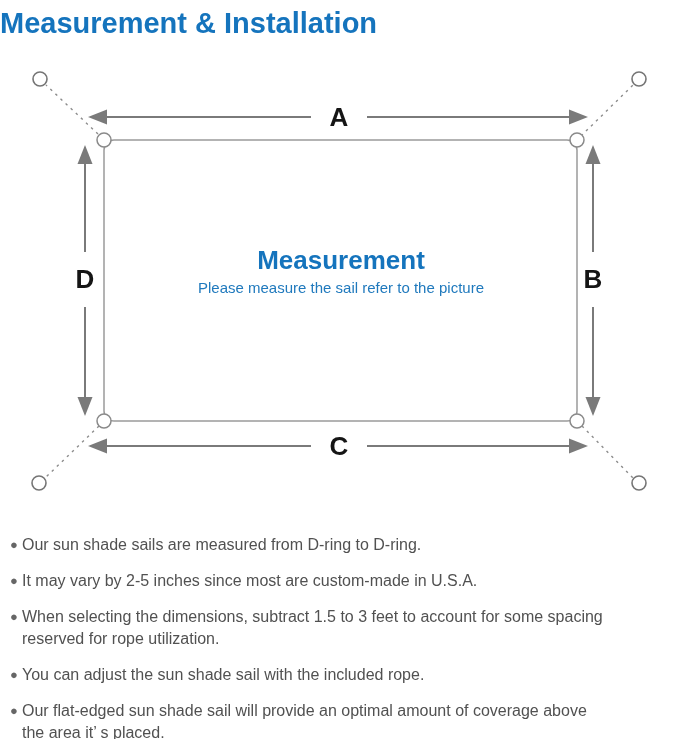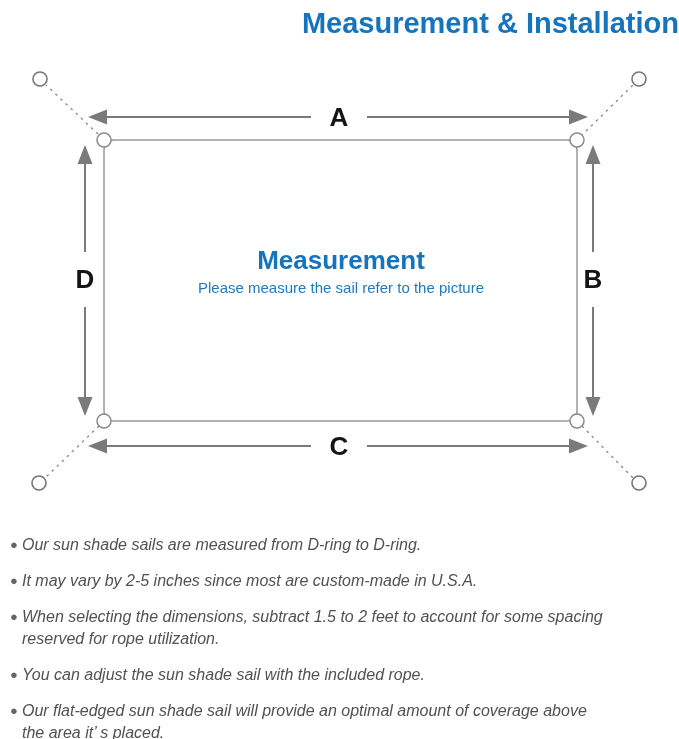--- a/index.html
+++ b/index.html
@@ -5,21 +5,21 @@
   html,body{margin:0;padding:0;background:#ffffff;}
   .page{
     position:relative;
     width:679px;height:739px;
     background:#ffffff;
     overflow:hidden;
     font-family:"Liberation Sans", sans-serif;
   }
   .page-title{
     margin:6px 0 0 0;
-    text-align:right;
+    text-align:left;
     font-size:29px;
     font-weight:bold;
     letter-spacing:0px;
     color:#1574bd;
     line-height:34px;
   }
   .diagram{
     display:block;
     margin-top:20px;
   }
@@ -51,21 +51,20 @@
     flex:0 0 12px;
     width:12px;
     font-size:13px;
     line-height:22px;
     color:#666666;
   }
   .note-text{
     flex:1;
     white-space:pre-line;
     max-width:648px;
-    font-style:italic;
   }
 </style>
 </head>
 <body>
 
 <div class="page">
 
   <h1 class="page-title">Measurement &amp; Installation</h1>
 
   <svg class="diagram" width="679" height="470" viewBox="0 0 679 470">
@@ -135,21 +134,21 @@
     <li>
       <span class="bullet-dot">●</span>
       <span class="note-text">Our sun shade sails are measured from D-ring to D-ring.</span>
     </li>
     <li>
       <span class="bullet-dot">●</span>
       <span class="note-text">It may vary by 2-5 inches since most are custom-made in U.S.A.</span>
     </li>
     <li>
       <span class="bullet-dot">●</span>
-      <span class="note-text">When selecting the dimensions, subtract 1.5 to 2 feet to account for some spacing
+      <span class="note-text">When selecting the dimensions, subtract 1.5 to 3 feet to account for some spacing
 reserved for rope utilization.</span>
     </li>
     <li>
       <span class="bullet-dot">●</span>
       <span class="note-text">You can adjust the sun shade sail with the included rope.</span>
     </li>
     <li>
       <span class="bullet-dot">●</span>
       <span class="note-text">Our flat-edged sun shade sail will provide an optimal amount of coverage above
 the area it’ s placed.</span>

